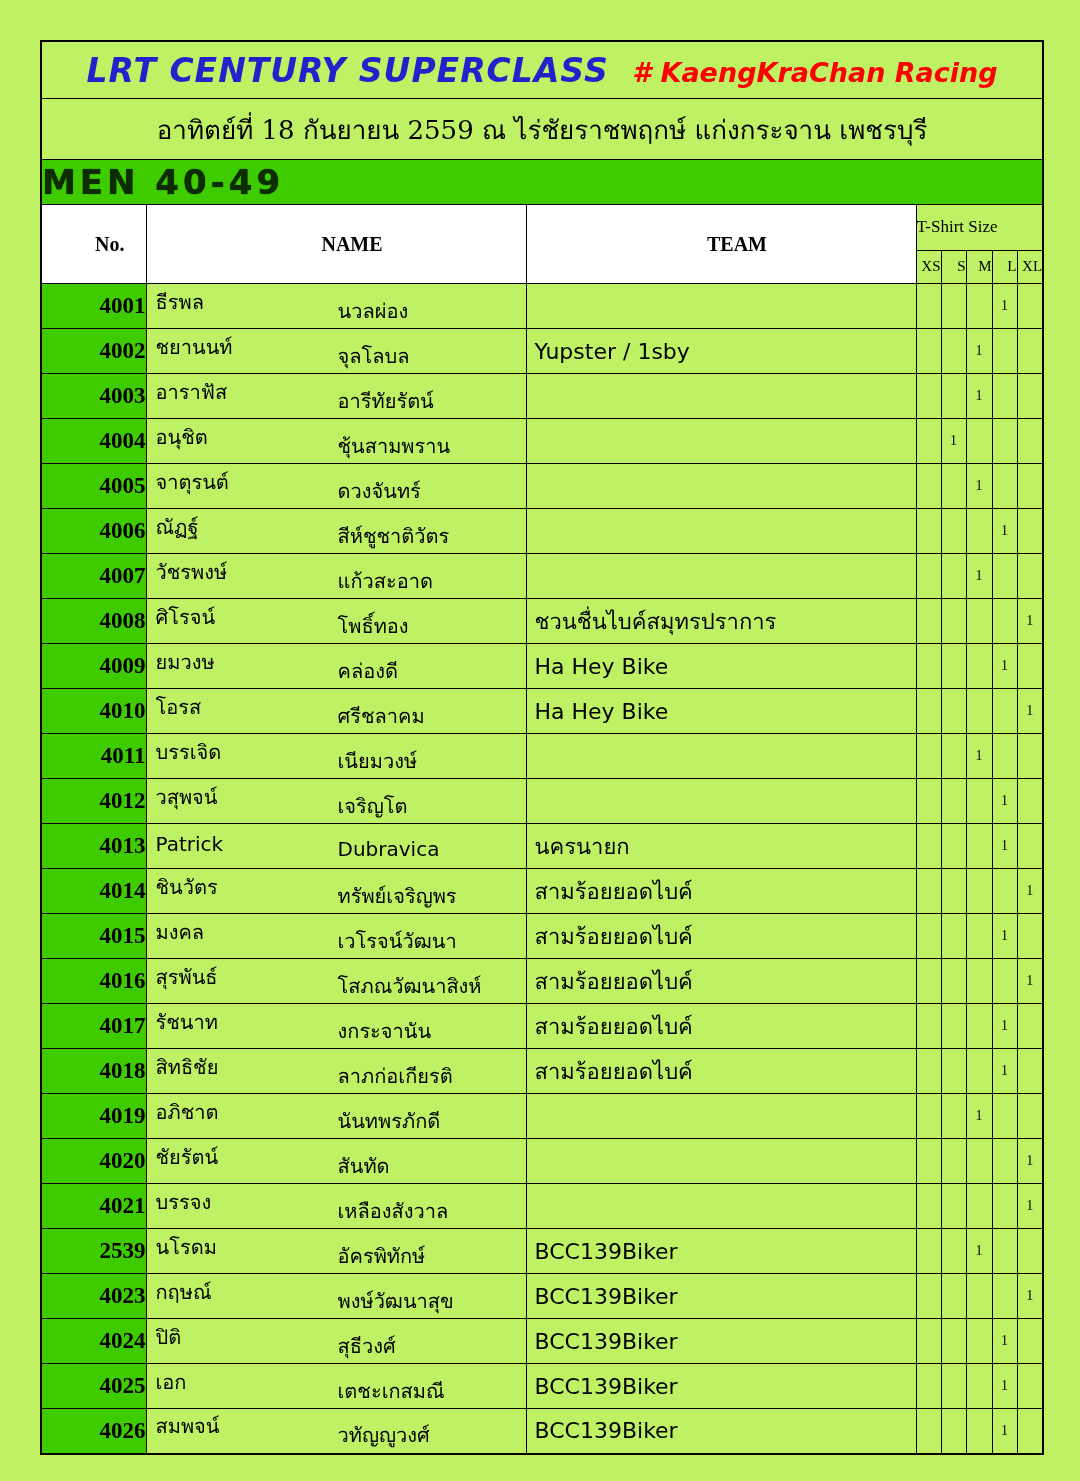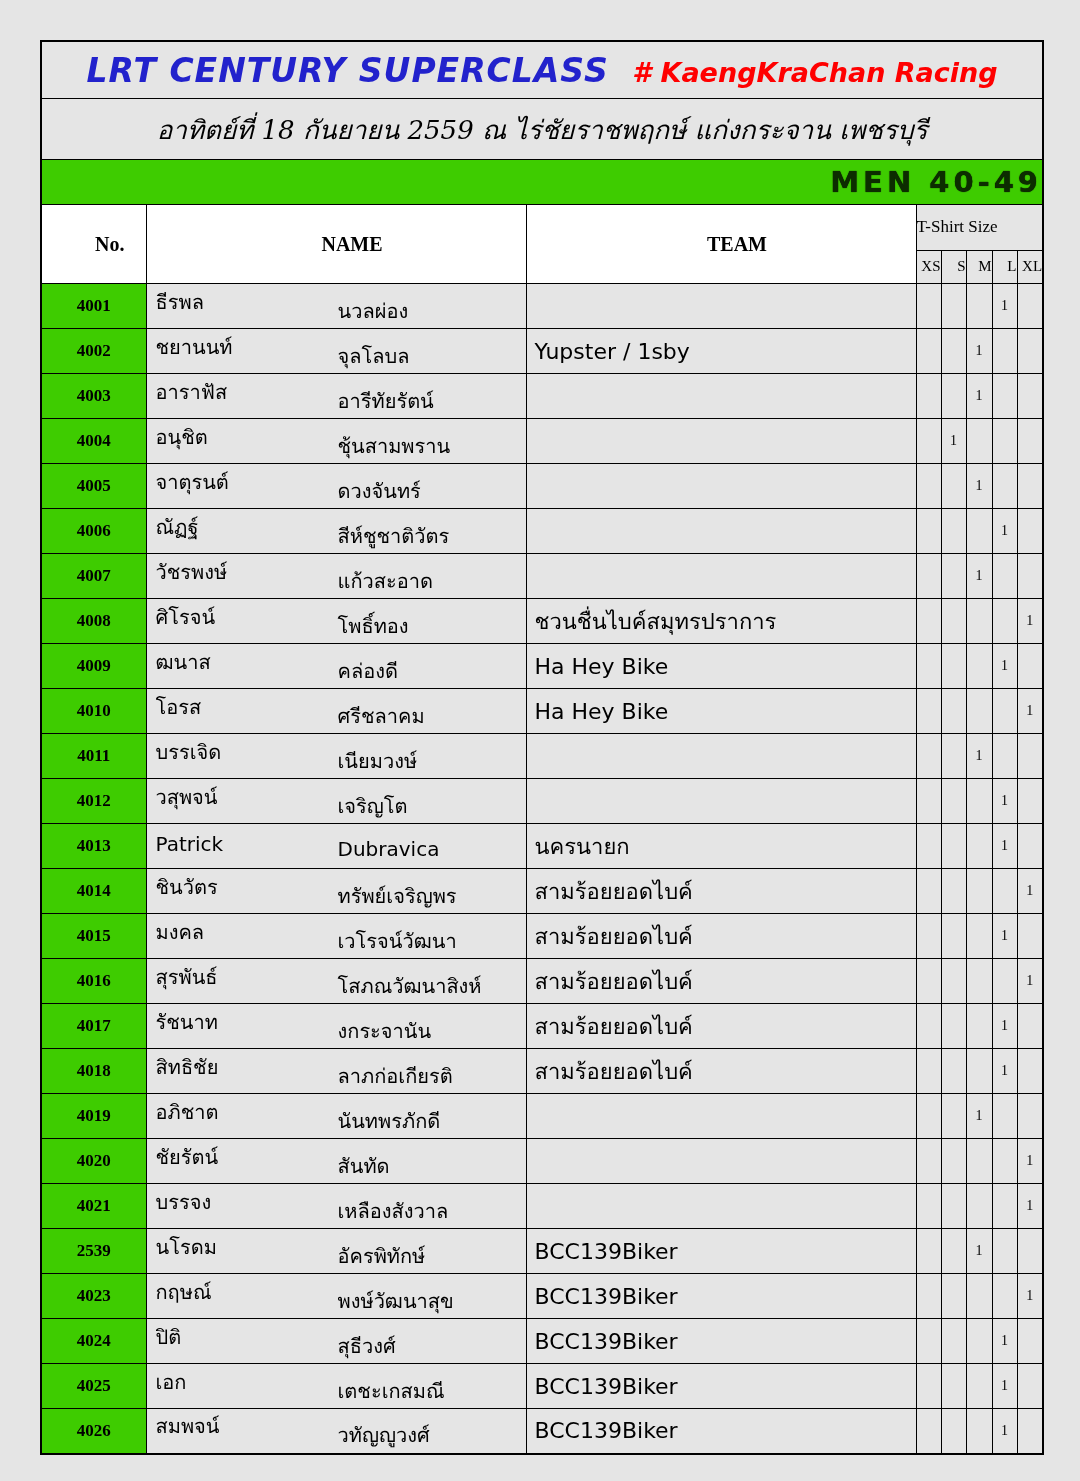--- a/index.html
+++ b/index.html
@@ -9,21 +9,21 @@
   html,body{
     margin:0;
     padding:0;
     background:#ffffff;
     font-family:"DejaVu Sans", sans-serif;
     color:#000;
   }
   .page{
     width:1080px;
     height:1481px;
-    background:#e5e5e5;
+    background:#bef264;
     box-sizing:border-box;
     padding:40px 38px 12px 40px;
   }
   table.sheet{
     width:1002px;
     border-collapse:collapse;
     table-layout:fixed;
     border:2px solid var(--border);
   }
   td,th{
@@ -47,29 +47,28 @@
   }
   .title-red{
     color:#ff0000;
     font-size:27px;
     margin-left:18px;
   }
   .subtitle-cell{
     height:60px;
     text-align:center;
     font-family:"DejaVu Serif", serif;
-    font-style:italic;
     font-size:26px;
   }
   .banner-cell{
     height:44px;
     background:var(--green);
-    text-align:right;
+    text-align:left;
     font-weight:800;
-    font-size:29px;
+    font-size:34px;
     letter-spacing:4px;
     color:#0c2d00;
     text-shadow:0 0 1px #000;
   }
   .colhead{
     font-family:"Liberation Serif", serif;
     font-weight:bold;
     font-size:20px;
     text-align:center;
     background:#fff;
@@ -87,22 +86,22 @@
     font-family:"Liberation Serif", serif;
     font-size:15px;
     text-align:right;
   }
   
   tr.data-row{height:45px;}
   .no-cell{
     background:var(--green);
     font-family:"Liberation Serif", serif;
     font-weight:bold;
-    font-size:17px;
-    text-align:center;
+    font-size:23px;
+    text-align:right;
   }
   .name-cell{
     padding-left:9px;
     font-size:20px;
   }
   .name-cell .fname{
     display:inline-block;
     width:182px;
     overflow:hidden;
   }
@@ -240,21 +239,21 @@
           <td class="name-cell"><span class="fname">ศิโรจน์</span><span class="lname">โพธิ์ทอง</span></td>
           <td class="team-cell">ชวนชื่นไบค์สมุทรปราการ</td>
           <td class="size-cell"></td>
           <td class="size-cell"></td>
           <td class="size-cell"></td>
           <td class="size-cell"></td>
           <td class="size-cell">1</td>
         </tr>
         <tr class="data-row">
           <td class="no-cell">4009</td>
-          <td class="name-cell"><span class="fname">ฒนาส</span><span class="lname">คล่องดี</span></td>
+          <td class="name-cell"><span class="fname">ยมวงษ</span><span class="lname">คล่องดี</span></td>
           <td class="team-cell">Ha Hey Bike</td>
           <td class="size-cell"></td>
           <td class="size-cell"></td>
           <td class="size-cell"></td>
           <td class="size-cell">1</td>
           <td class="size-cell"></td>
         </tr>
         <tr class="data-row">
           <td class="no-cell">4010</td>
           <td class="name-cell"><span class="fname">โอรส</span><span class="lname">ศรีชลาคม</span></td>

